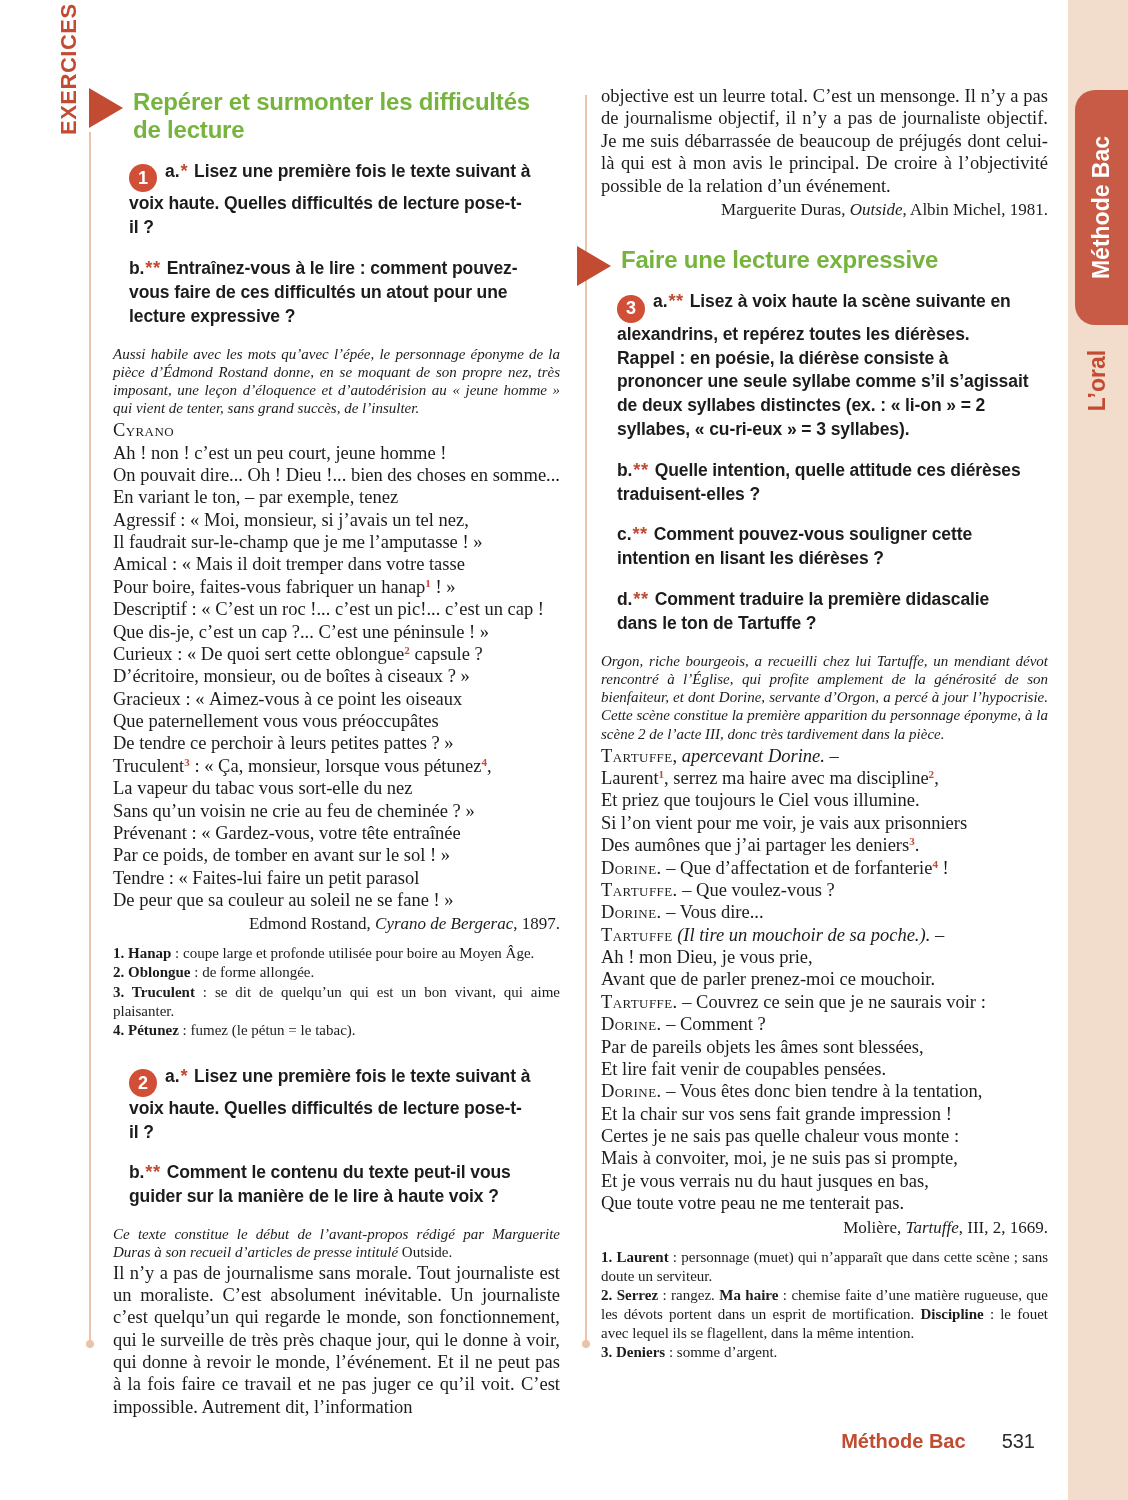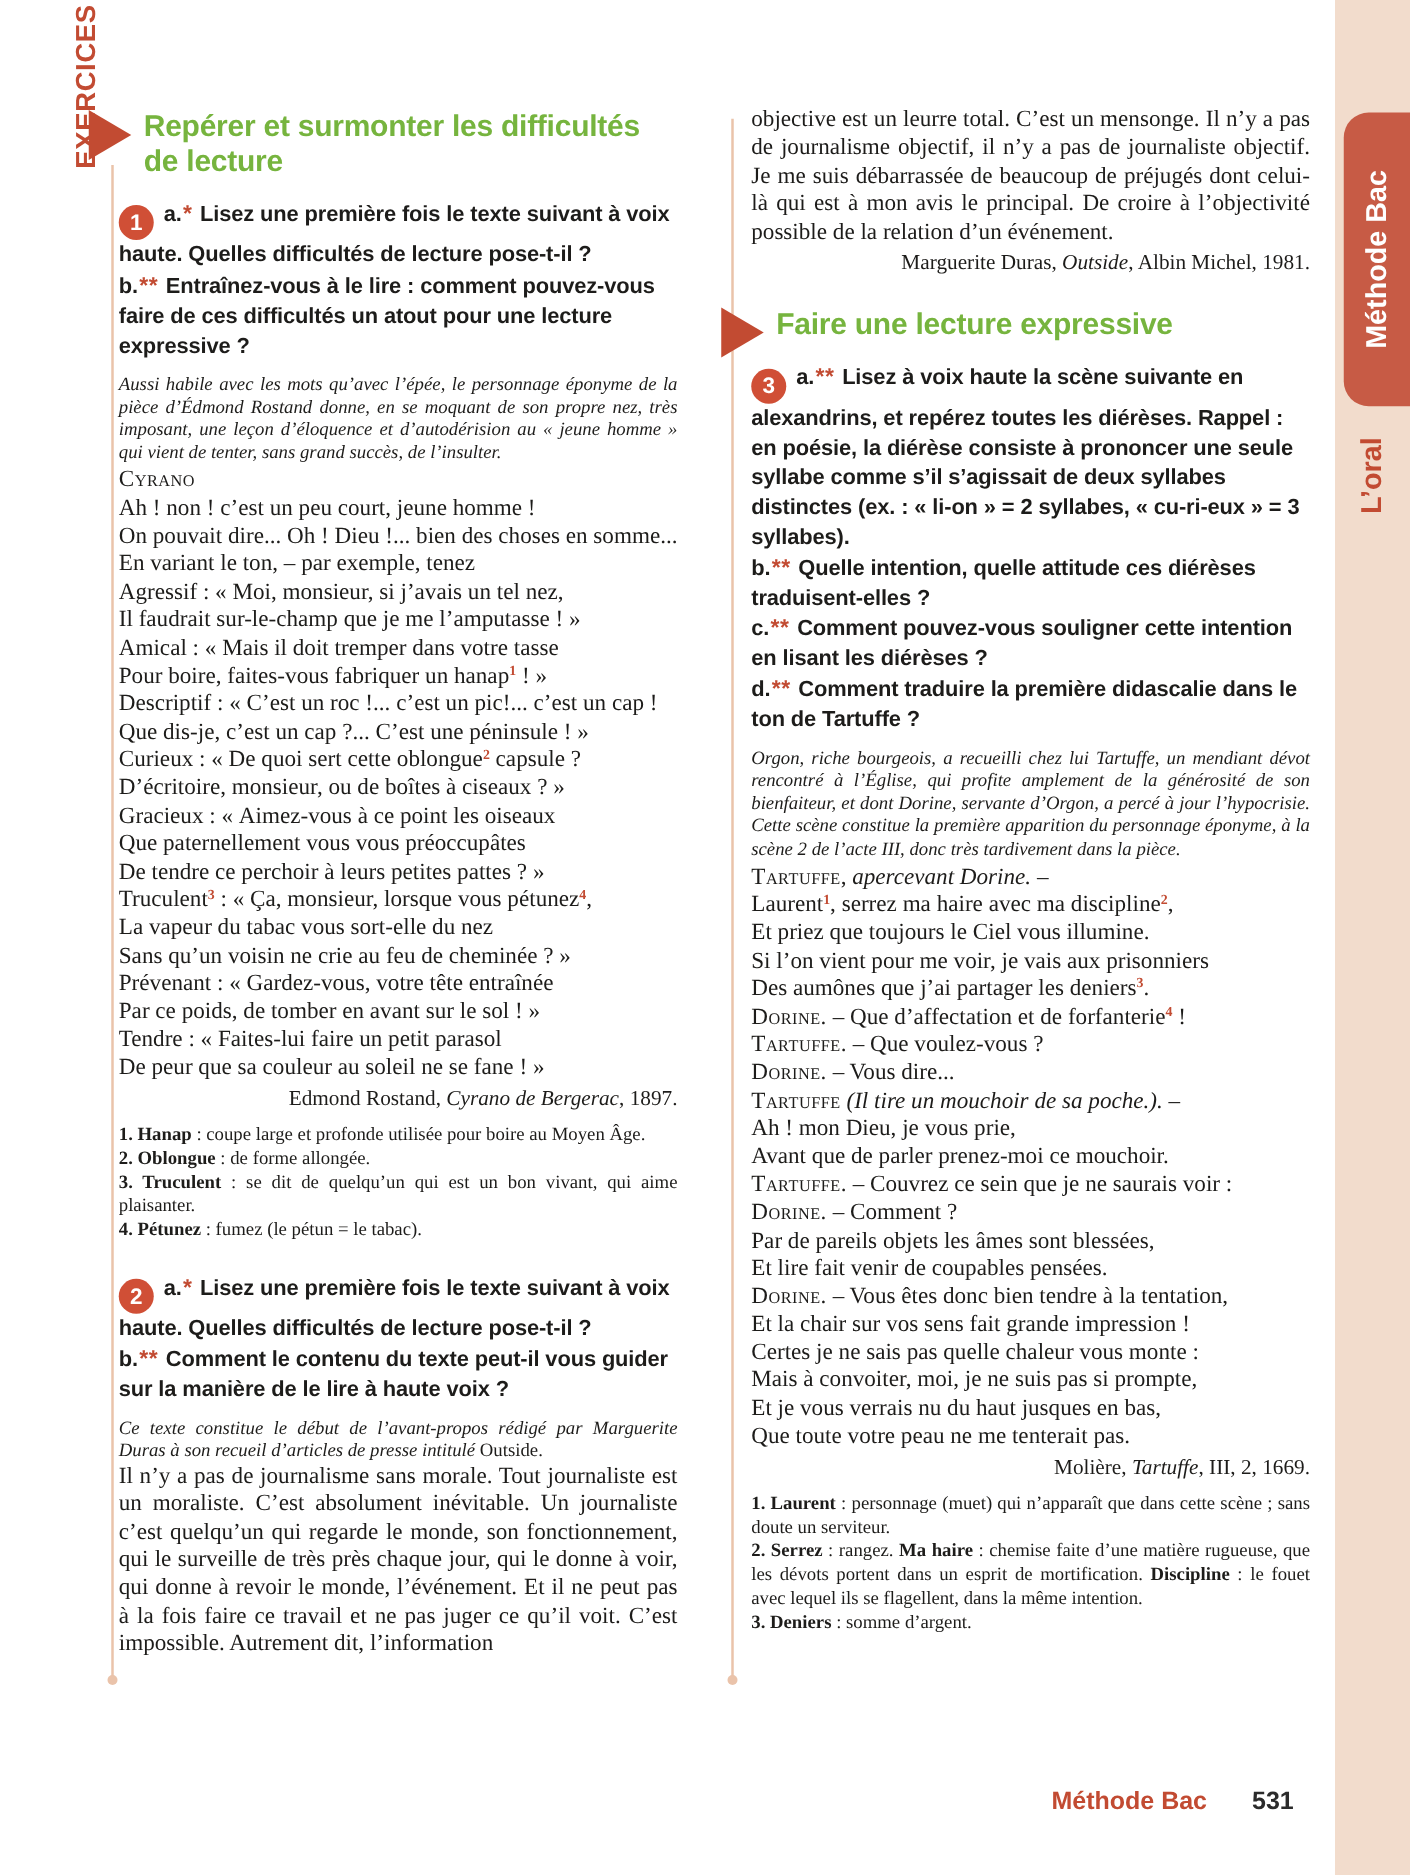--- a/index.html
+++ b/index.html
@@ -46,41 +46,41 @@
   #tab-oral{
     position:absolute;right:0;top:330px;width:60px;height:100px;
     display:flex;align-items:center;justify-content:center;
   }
   #tab-oral span{
     transform:rotate(-90deg);white-space:nowrap;color:var(--accent-red);
     font-family:"Liberation Sans",sans-serif;font-weight:bold;font-size:23px;
   }
   
   .col{position:absolute;width:447px;}
-  #col-left{left:95px;top:88px;}
+  #col-left{left:113px;top:88px;}
   #col-right{left:601px;top:85px;}
   
   .sec-heading{
     font-family:"Liberation Sans",sans-serif;font-weight:bold;
     color:var(--heading-green);font-size:24px;line-height:1.15;
     letter-spacing:-0.2px;margin:0 0 16px 0;position:relative;padding-left:20px;
   }
   .sec-heading .arrow{
     position:absolute;left:-24px;top:0;width:0;height:0;
     border-top:20px solid transparent;border-bottom:20px solid transparent;
     border-left:34px solid var(--accent-red);
   }
   #col-right .sec-heading{margin-top:26px;}
   
   .exercise{margin:0 0 10px 0;}
   .notes + .exercise{margin-top:24px;}
   .question{
     font-family:"Liberation Sans",sans-serif;font-weight:bold;
     font-size:17.5px;line-height:1.36;letter-spacing:-0.1px;
-    color:var(--text-dark);margin:0;
+    color:var(--text-dark);margin:16px;
   }
   .ex-num{
     display:inline-flex;align-items:center;justify-content:center;
     width:28px;height:28px;border-radius:50%;background:var(--circle-red);
     color:#fff;font-size:18px;vertical-align:-7px;margin-right:8px;
   }
   .q-label{margin-right:1px;}
   .stars{color:var(--accent-red);letter-spacing:0.5px;font-size:1.05em;}
   .q-text{margin-left:6px;}
   
@@ -95,21 +95,21 @@
   .seg-sup{color:var(--accent-red);font-weight:bold;font-size:0.6em;vertical-align:0.55em;line-height:0;}
   .attribution{text-align:right;font-size:17px;margin:3px 0 10px 0;}
   .notes{margin:6px 0 0 0;}
   .note{font-size:15px;line-height:1.27;margin:0;text-align:justify;}
   
   #footer{
     position:absolute;top:1430px;right:93px;display:flex;gap:36px;align-items:baseline;
     font-family:"Liberation Sans",sans-serif;font-size:20px;
   }
   #footer .flabel{color:var(--accent-red);font-weight:bold;}
-  #footer .fpage{color:#2b2b2b;font-weight:bold;}
+  #footer .fpage{color:#2b2b2b;}
 </style>
 </head>
 <body>
 
 <div class="rule" id="rule-left"></div>
 <div class="rule-dot" id="dot-left"></div>
 <div class="rule" id="rule-mid"></div>
 <div class="rule-dot" id="dot-mid"></div>
 
 <div id="exercices-label">EXERCICES</div>

